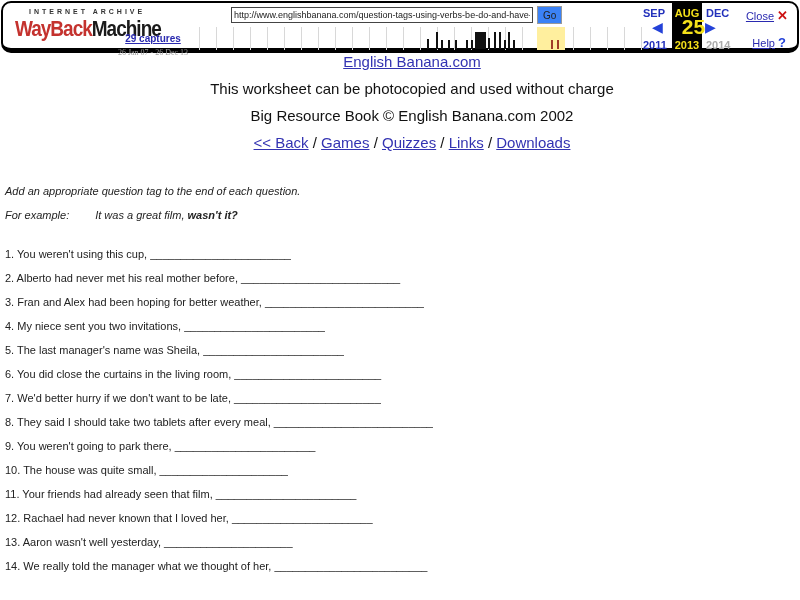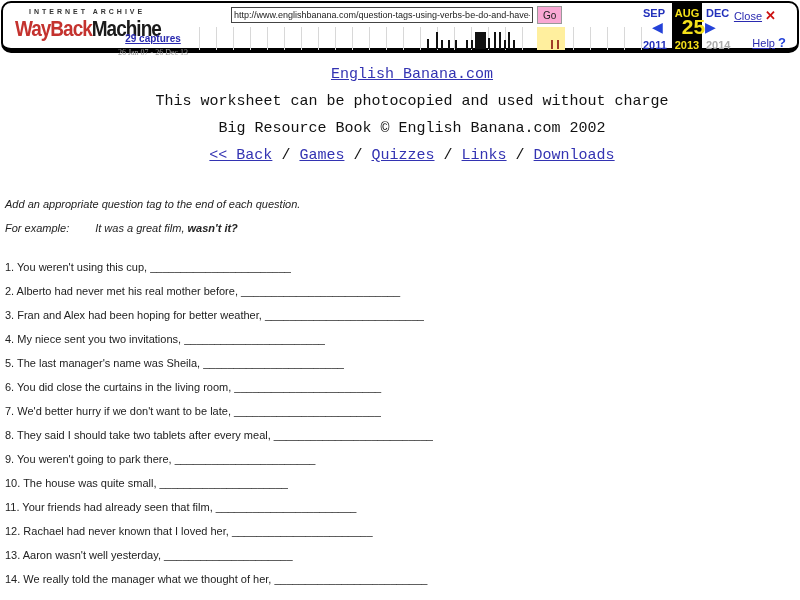--- a/index.html
+++ b/index.html
@@ -23,43 +23,43 @@
   .wb-captures { position:absolute; left:104px; top:24px; width:92px; text-align:center; line-height:1.3; }
   .wb-captures a { font-size:10px; color:#2a2ab0; font-weight:bold; }
   .wb-captures .range { font-size:8px; color:#999;font-family:Liberation Serif, serif; }
   .wb-urlrow { position:absolute; left:228px; top:3px; display:flex; align-items:center; gap:4px; }
   .wb-urlrow input {
     width:302px; height:16px; border:1px solid #444; font-size:9px; padding:0 2px;
     font-family:"Liberation Sans", sans-serif; color:#222;
   }
   .wb-urlrow button {
     height:18px; font-size:10px; padding:0 5px; border:1px solid #999;
-    background:#f9a8d4; color:#222; font-family:"Liberation Sans", sans-serif;text-align:right;
+    background:#3b82f6; color:#222; font-family:"Liberation Sans", sans-serif;text-align:right;
   }
   .wb-timeline {
     position:absolute; left:196px; top:24px; width:444px; height:23px;
     background:repeating-linear-gradient(to right, #d8d8d8 0 1px, transparent 1px 17px);
   }
   .wb-timeline .hl { position:absolute; bottom:0; top:0; }
   .wb-timeline .bar { position:absolute; bottom:1px; }
   .wb-strip { position:absolute; left:669px; top:0; width:30px; height:100%; background:#000; }
   .cal { position:absolute; font-weight:bold; font-size:11px; }
   .cal.blue { color:#2230bb; }
   .cal.onblack { color:#f5e11a; width:30px; text-align:center; }
   .cal.gray { color:#aaa; }
   .cal-arrow { position:absolute; font-size:14px; color:#2442d8; cursor:pointer; line-height:1; }
   .cal-day { position:absolute; left:669px; width:43px; top:12px; text-align:center; font-size:21px; font-weight:bold; color:#f5e11a; }
-  .wb-close { position:absolute; right:21px; top:5px; font-size:11px; }
+  .wb-close { position:absolute; right:9px; top:5px; font-size:11px; }
   .wb-help  { position:absolute; right:11px; top:33px; font-size:11px; }
   .wb-close a, .wb-help a { color:#2a2ab0; }
   .wb-close .x { color:#cc1111; font-weight:bold; font-size:13px; text-decoration:none; }
   .wb-help .q { color:#2442d8; font-weight:bold; font-size:13px; }
 
   
-  .header { text-align:center; margin-top:13px; font-family:Liberation Mono, monospace; font-size:15px; color:#111;padding-left:24px; }
+  .header { text-align:center; font-family:Liberation Sans, sans-serif; font-size:15px; color:#111;padding-left:24px; }
   .hline { margin:0 0 10px 0; }
   .header a { color:#3333b2; }
   .nav .sep { color:#111; }
 
   .sheet { margin:34px 0 0 5px; font-size:11px; color:#222; }
   .instr { font-style:italic; margin:8px 0 12px 0; }
   .example { font-style:italic; margin:0 0 27px 0; }
   .example .gap { display:inline-block; width:26px; }
   .example b { font-style:italic; }
   .q { margin:0 0 11px 0; white-space:nowrap; line-height:13px; }

